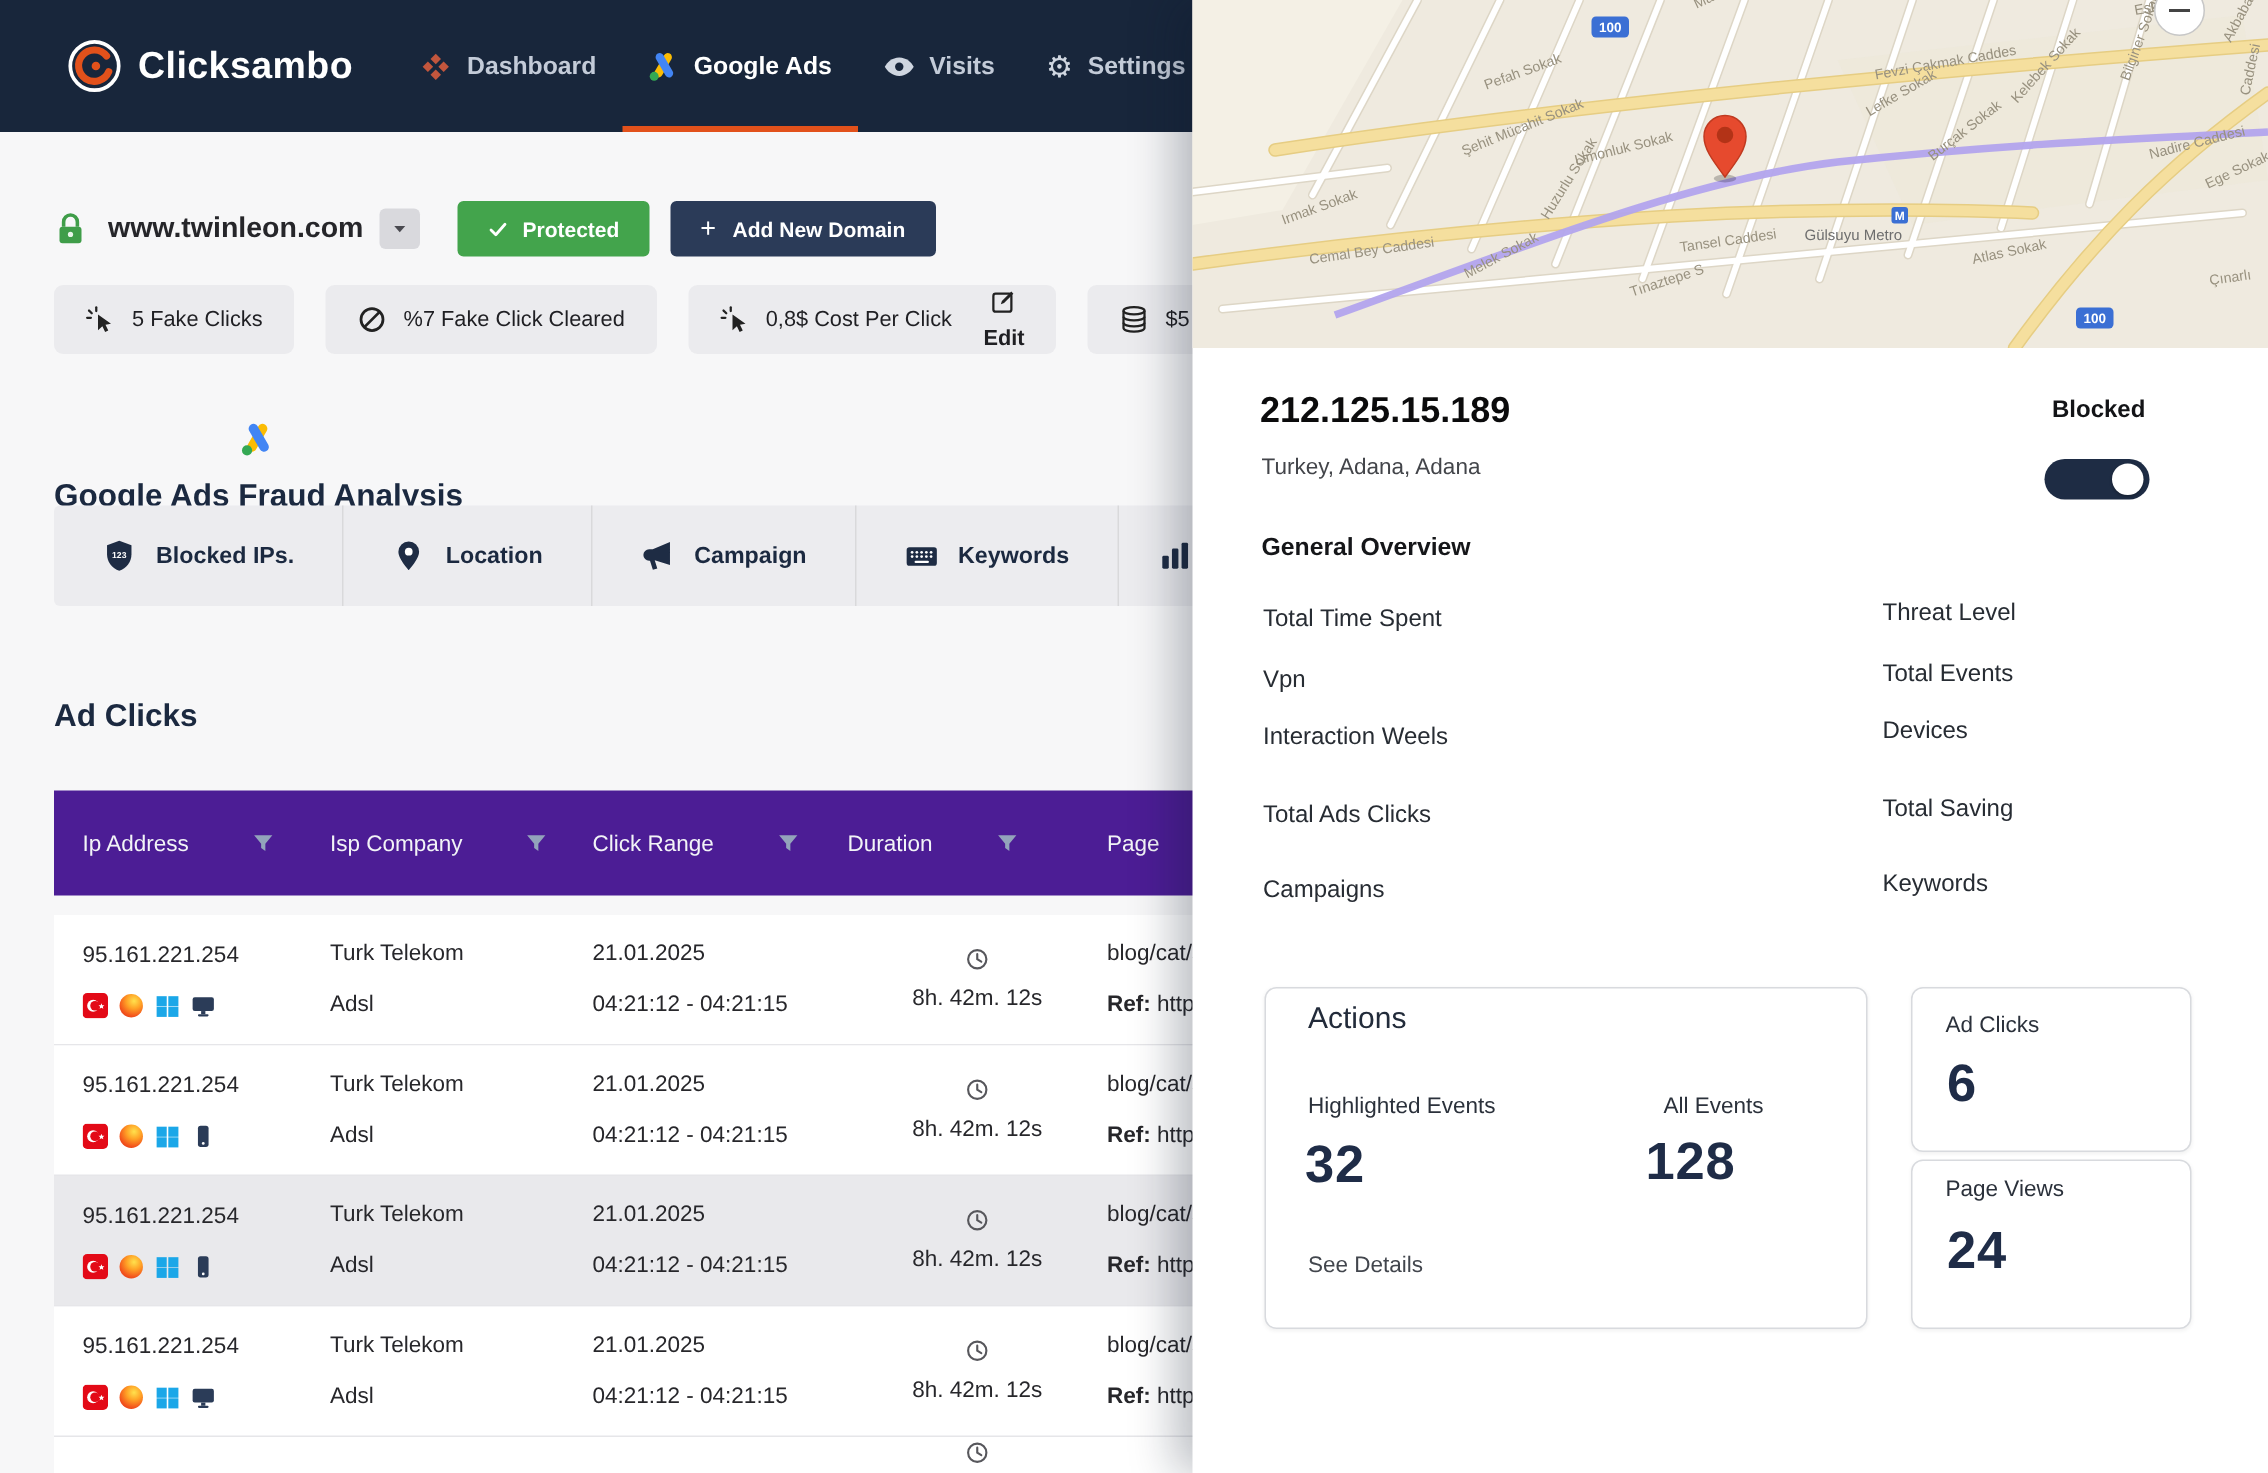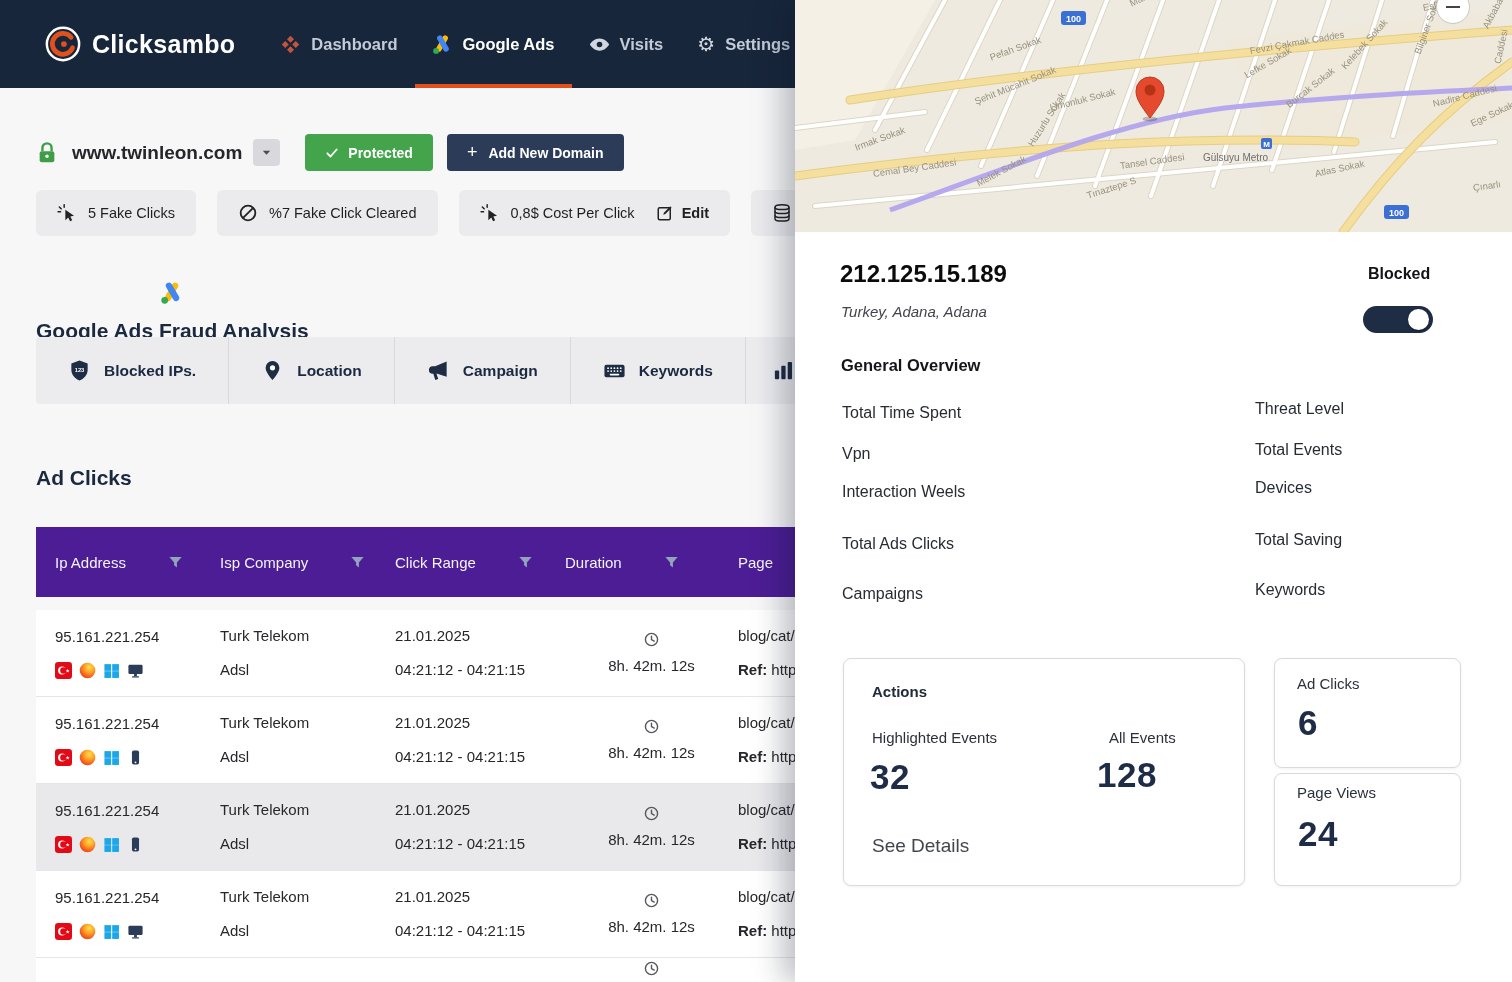--- a/index.html
+++ b/index.html
@@ -26,21 +26,21 @@
   .btn { border:none; border-radius:4px; height:37px; display:flex; align-items:center; gap:9px; font-size:14px; font-weight:600; color:#fff; cursor:pointer; padding:0 20px; }
   .btn-protected { background:#43a44c; margin-left:25px; }
   .btn-protected svg { width:14px; height:14px; color:#fff; }
   .btn-add { background:#2b3b58; margin-left:14px; }
   .btn-add .plus { font-size:18px; font-weight:400; margin-right:2px; }
 
   
   .chips-row { position:absolute; top:190px; left:36px; display:flex; gap:21px; z-index:1; }
   .chip { height:46px; background:#ebebee; border-radius:6px; display:flex; align-items:center; gap:11px; padding:0 21px; font-size:14.5px; font-weight:500; color:#1f1f23; white-space:nowrap; }
   .chip-icon { width:20px; height:20px; color:#222; flex:0 0 auto; }
-  .chip-edit { display:flex; align-items:center; gap:8px; margin-left:10px; cursor:pointer; font-weight:600; }
+  .chip-edit { display:flex; align-items:center; gap:8px; margin-left:10px; cursor:pointer; font-weight:600;flex-direction:column; }
   .chip-wide { min-width:280px; }
 
   
   .section-heading { position:absolute; top:281px; left:36px; display:flex; align-items:center; gap:14px; z-index:1;flex-direction:column; }
   .section-heading h2, .table-title { font-size:21px; font-weight:800; color:#1b2940; }
   .ga-ico { width:26px; height:24px; }
 
   
   .tabs { position:absolute; top:337px; left:36px; right:36px; height:67px; background:#ececef; border-radius:4px; display:flex; z-index:1; }
   .tab { display:flex; align-items:center; gap:13px; padding:0 32px; font-size:15.5px; font-weight:700; color:#1b2940; border-right:1px solid #d9d9db; cursor:pointer; }
@@ -67,37 +67,37 @@
 
   
   .detail-panel { position:absolute; top:0; left:795px; width:717px; height:982px; background:#fff; z-index:20; box-shadow:-12px 0 28px rgba(10,20,40,.28); }
   .map { position:relative; width:717px; height:232px; background:#efeadf; overflow:hidden; }
   .map-label { position:absolute; font-size:9.5px; color:#98917f; white-space:nowrap; transform-origin:0 50%; }
   .map-station { position:absolute; font-size:10px; color:#6e6e6e; white-space:nowrap; }
   .zoom-btn { position:absolute; top:-10px; right:42px; width:34px; height:34px; border-radius:50%; background:#fff; border:1px solid #c7c7c7; display:flex; align-items:center; justify-content:center; cursor:pointer; }
   .zoom-btn .minus { width:14px; height:2px; background:#444; }
 
   .panel-ip { position:absolute; top:260px; left:45px; font-size:24px; font-weight:800; color:#0b0b0c; }
-  .panel-location { position:absolute; top:303px; left:46px; font-size:15px; color:#43454a;font-style:italic; }
+  .panel-location { position:absolute; top:303px; left:46px; font-size:15px; color:#43454a; }
   .blocked-label { position:absolute; top:265px; left:573px; font-size:16px; font-weight:700; color:#131417; }
   .toggle { position:absolute; top:306px; left:568px; width:70px; height:27px; background:#1e2c44; border-radius:14px; cursor:pointer; }
   .toggle .knob { position:absolute; top:3px; right:4px; width:21px; height:21px; background:#fff; border-radius:50%; box-shadow:0 1px 2px rgba(0,0,0,.3); }
   .overview-title { position:absolute; top:356px; left:46px; font-size:16.5px; font-weight:700; color:#151619; }
   .field { position:absolute; font-size:16px; font-weight:500; color:#272c33; }
   .fl { left:47px; } .fr { left:460px; }
 
   .card { position:absolute; background:#fff; border:1px solid #d8dade; border-radius:8px; box-shadow:0 1px 3px rgba(0,0,0,.06); }
   .card-actions { top:658px; left:48px; width:402px; height:228px; }
-  .card-actions .title { position:absolute; top:24px; left:28px; font-size:15px; font-weight:700; color:#222b3a; }
+  .card-actions .title { position:absolute; top:9px; left:28px; font-size:20px; font-weight:400; color:#222b3a; }
   .card-actions .lbl { position:absolute; top:70px; font-size:15px; color:#2b313b; }
   .card-actions .lbl-hl { left:28px; } .card-actions .lbl-all { left:265px; }
   .big-num { font-size:35px; font-weight:800; color:#1f2c47; letter-spacing:.5px; }
   .card-actions .val-hl { position:absolute; top:98px; left:26px; }
   .card-actions .val-all { position:absolute; top:96px; left:253px; }
-  .card-actions .details { position:absolute; top:176px; left:28px; font-size:19px; color:#42464d; cursor:pointer; }
+  .card-actions .details { position:absolute; top:176px; left:28px; font-size:15px; color:#42464d; cursor:pointer; }
   .card-adclicks { top:658px; left:479px; width:187px; height:110px; }
   .card-pageviews { top:773px; left:479px; width:187px; height:113px; }
   .mini-lbl { position:absolute; left:22px; font-size:15px; color:#2b313b; }
   .mini-val { position:absolute; left:23px; }
   .card-adclicks .mini-lbl { top:16px; } .card-adclicks .mini-val { top:44px; }
   .card-pageviews .mini-lbl { top:10px; } .card-pageviews .mini-val { top:40px; }
 </style>
 </head>
 <body>
 

